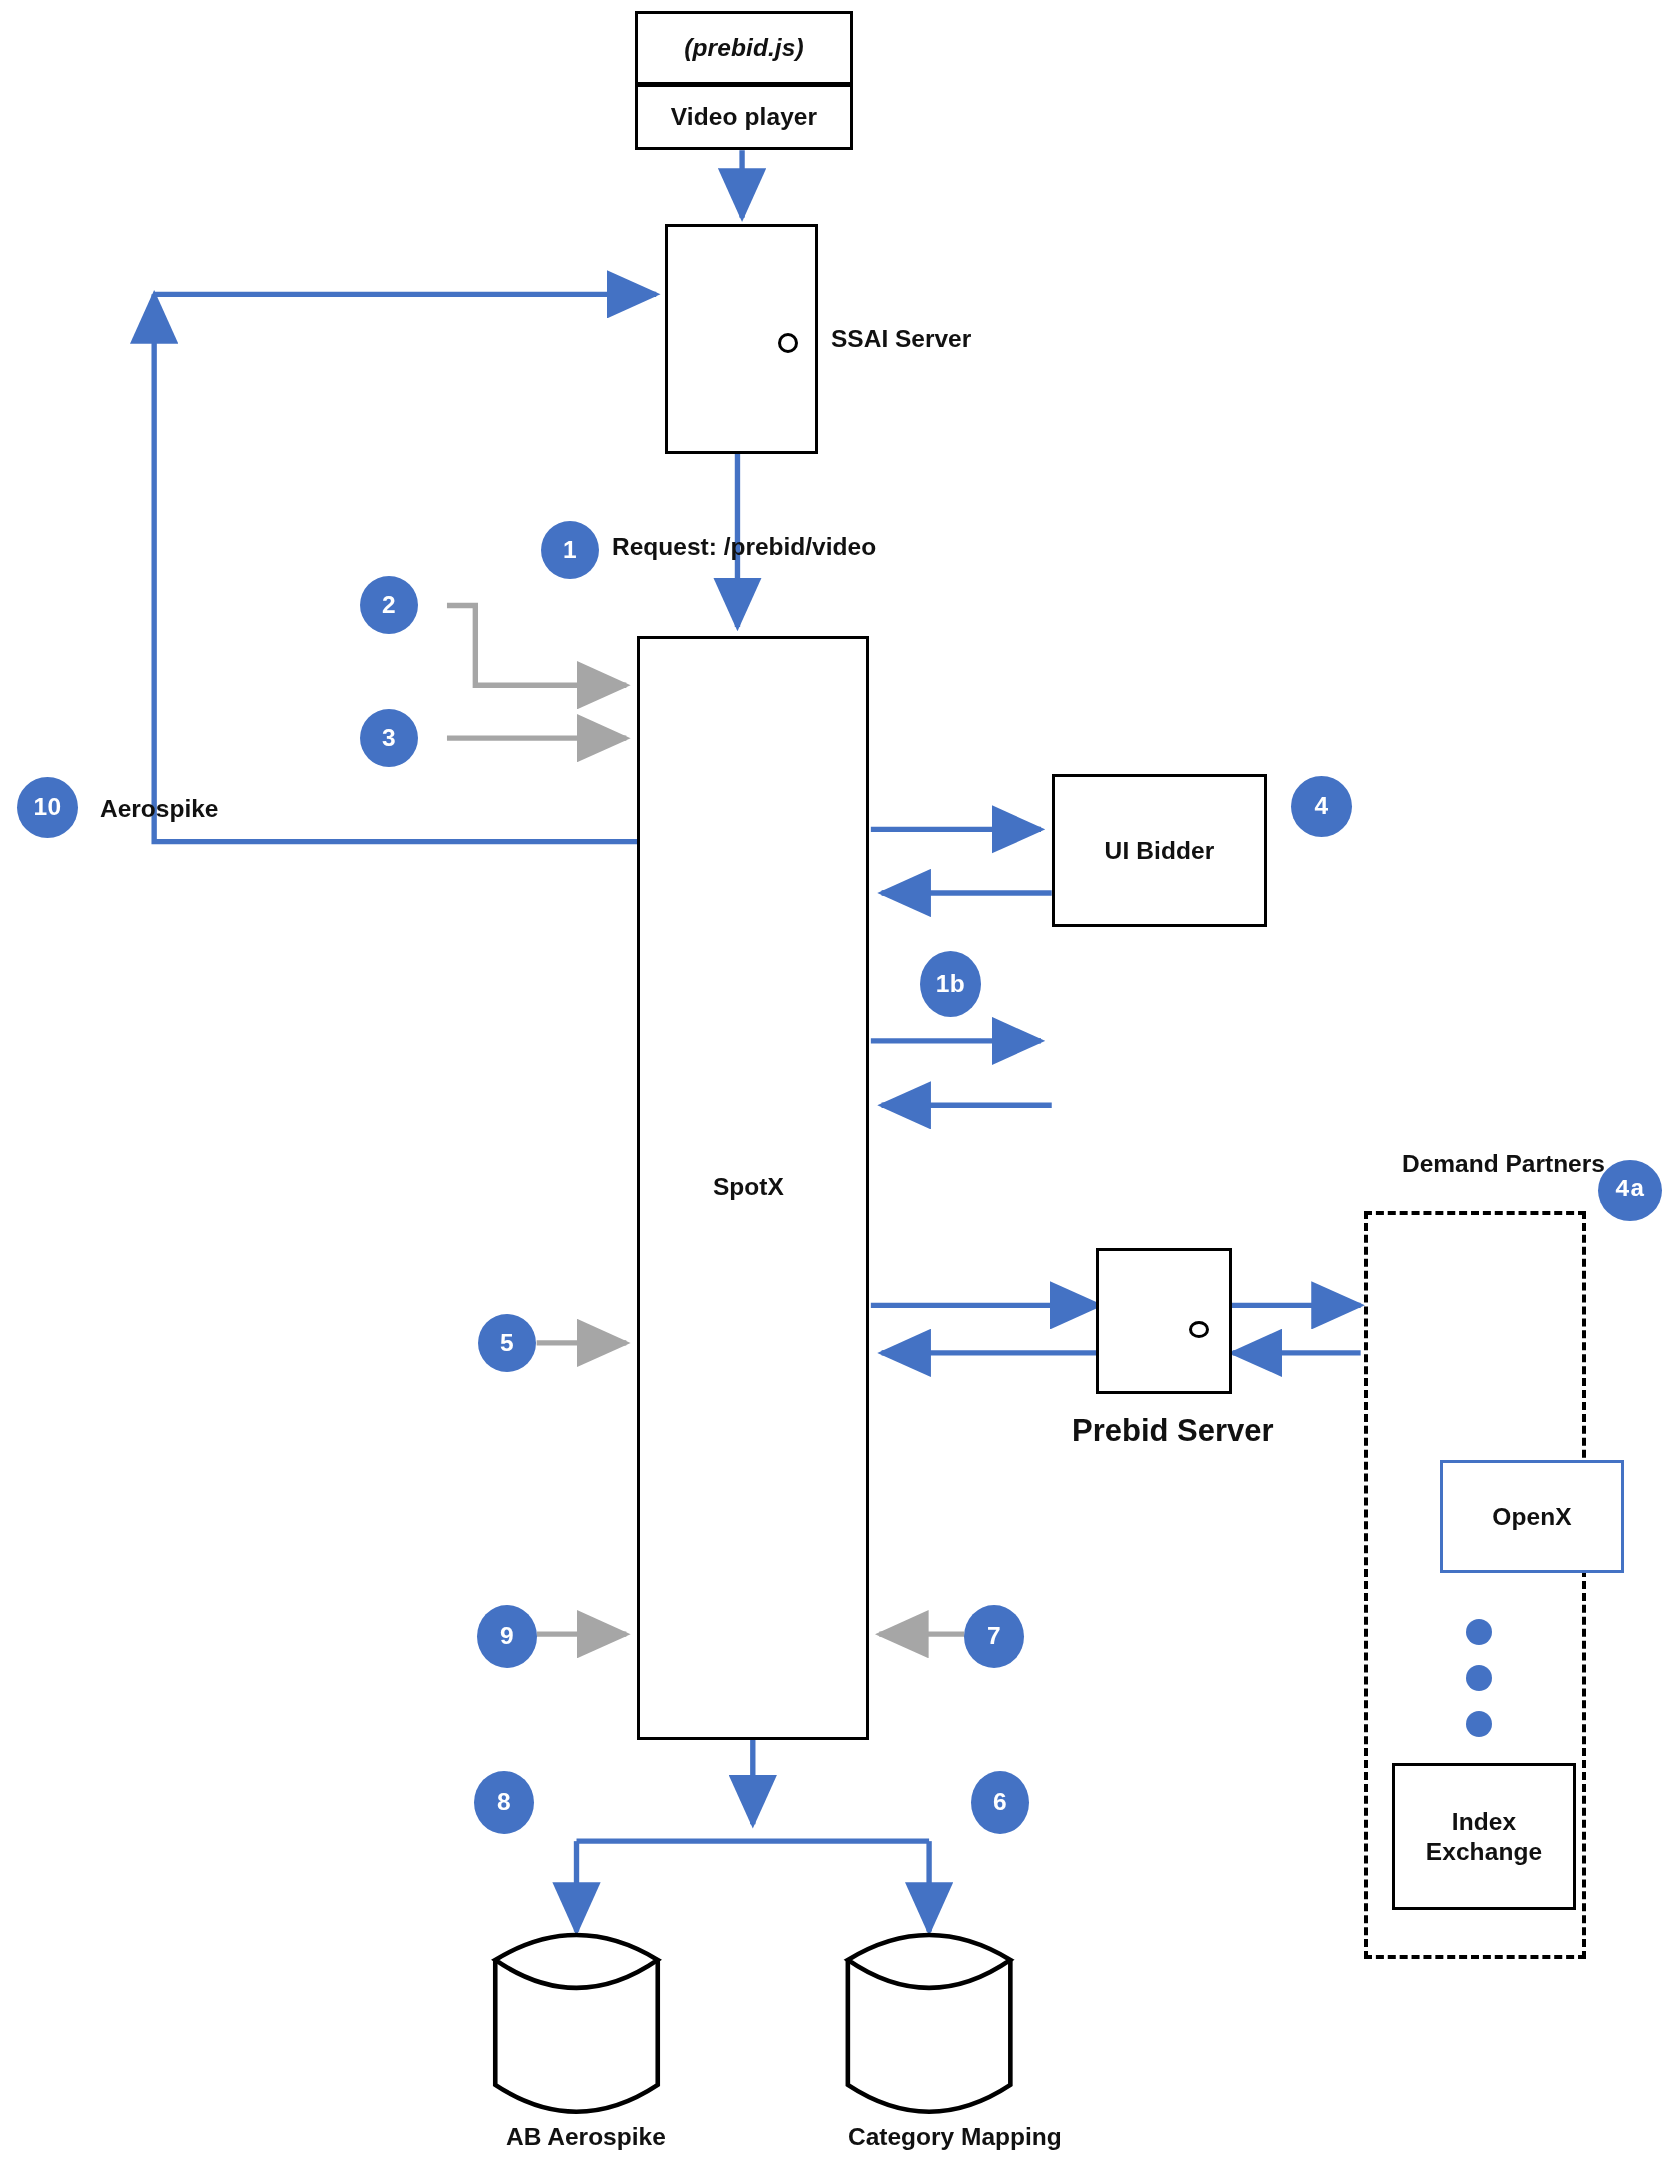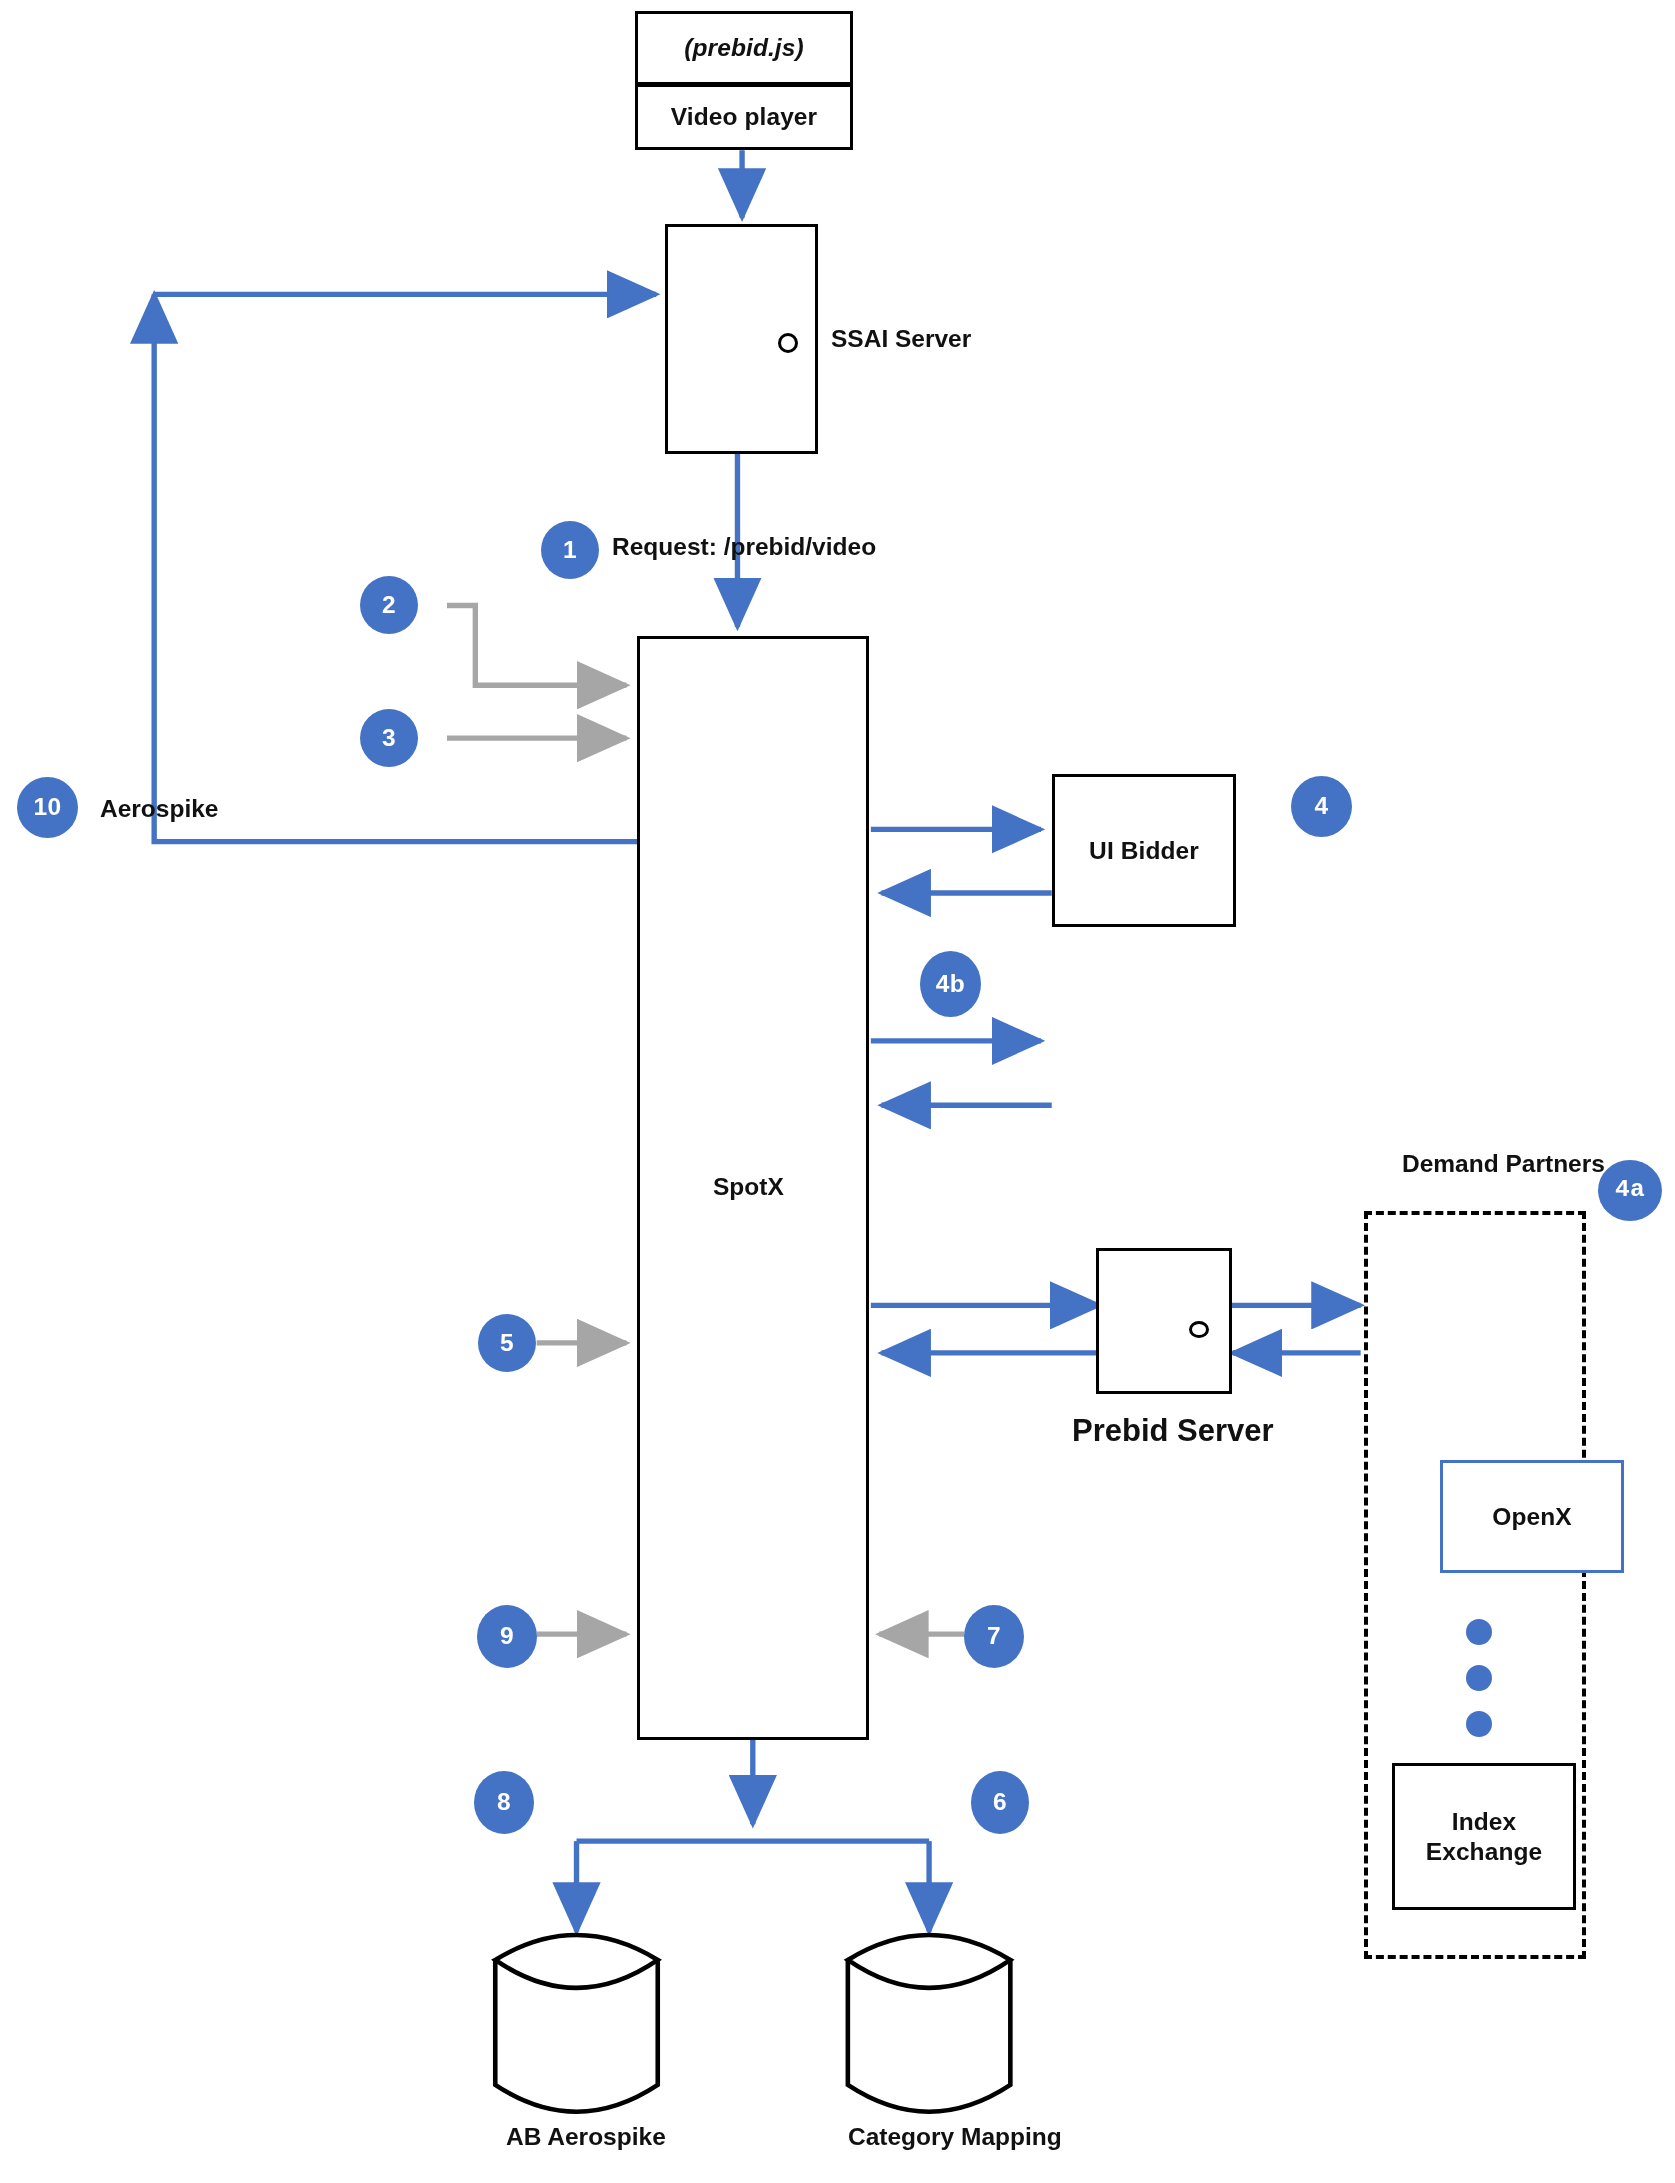--- a/index.html
+++ b/index.html
@@ -163,21 +163,21 @@
     <span class="node-label">Video player</span>
   </div>
 
   <div class="node" style="left:665px; top:224px; width:153px; height:230px;"></div>
   <div class="port-circle" style="left:778px; top:333px; width:20px; height:20px;"></div>
   <div class="freelabel" style="left:831px; top:325px;">SSAI Server</div>
 
   <div class="node" style="left:637px; top:636px; width:232px; height:1104px;"></div>
   <div class="freelabel" style="left:713px; top:1173px;">SpotX</div>
 
-  <div class="node" style="left:1052px; top:774px; width:184px; height:153px;justify-content:center;">
+  <div class="node" style="left:1052px; top:774px; width:215px; height:153px;justify-content:center;">
     <span class="node-label">UI Bidder</span>
   </div>
 
 
   <div class="node" style="left:1096px; top:1248px; width:136px; height:146px;"></div>
   <div class="port-circle" style="left:1189px; top:1321px; width:20px; height:17px;"></div>
   <div class="freelabel big" style="left:1072px; top:1413px;">Prebid Server</div>
 
   <div class="freelabel" style="left:1402px; top:1150px;">Demand Partners</div>
 
@@ -213,21 +213,21 @@
 
   <div class="badge" style="left:360px; top:709px; width:58px; height:58px;">
     <span>3</span>
   </div>
 
   <div class="badge" style="left:1291px; top:776px; width:61px; height:61px;">
     <span>4</span>
   </div>
 
   <div class="badge" style="left:920px; top:951px; width:61px; height:66px;">
-    <span>4b</span>
+    <span>1b</span>
   </div>
 
   <div class="badge" style="left:1598px; top:1160px; width:64px; height:61px;font-family:Liberation Mono, monospace;">
     <span>4a</span>
   </div>
 
   <div class="badge" style="left:478px; top:1314px; width:58px; height:58px;">
     <span>5</span>
   </div>
 

